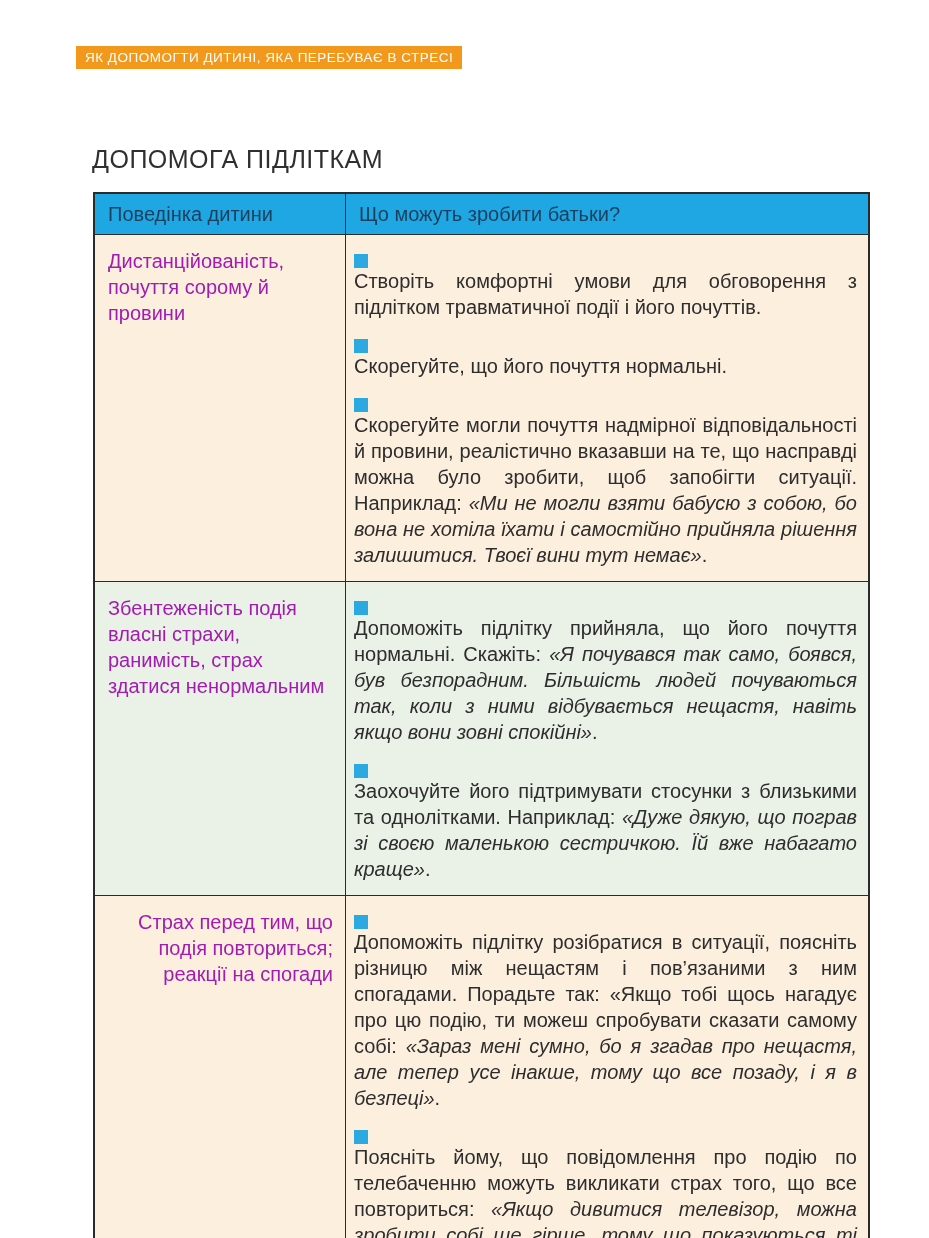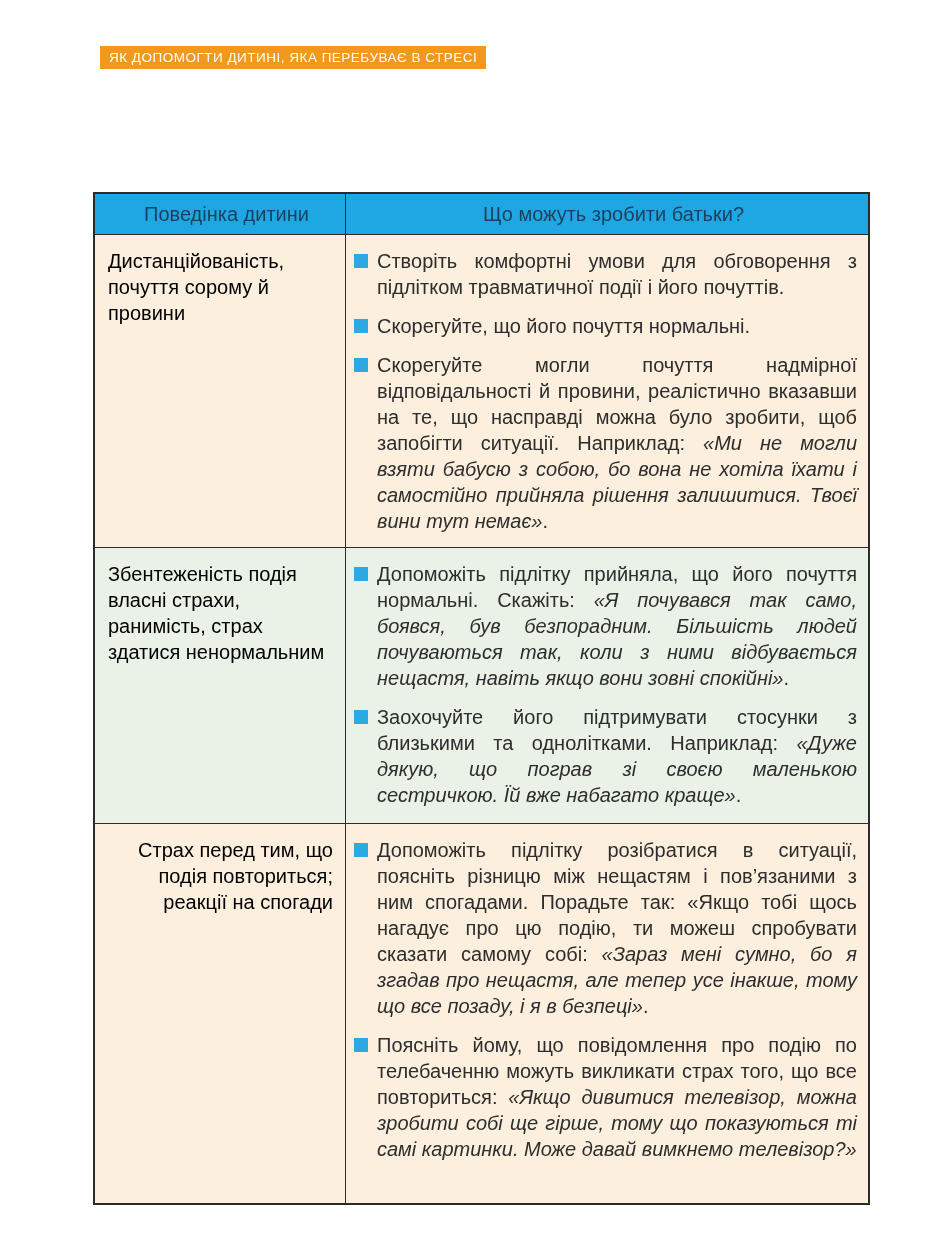--- a/index.html
+++ b/index.html
@@ -4,21 +4,21 @@
 <style>
   html,body{margin:0;padding:0;background:#ffffff;}
   .page{
     position:relative;
     width:929px;height:1238px;
     background:#ffffff;
     font-family:"Liberation Sans", sans-serif;
     overflow:hidden;
   }
   .badge{
-    position:absolute;left:100px;top:46px;
+    position:absolute;left:76px;top:46px;
     background:var(--badge-bg,#F2991D);
     color:#ffffff;
     font-size:13.5px;
     letter-spacing:0.5px;
     padding:4px 9px 4px 9px;
     white-space:nowrap;
   }
   .title{
     position:absolute;left:92px;top:145px;
     margin:0;
@@ -36,42 +36,43 @@
   }
   .advice-table th,.advice-table td{
     border:1.5px solid var(--border,#2b2b2b);
     vertical-align:top;
   }
   .advice-table th{
     background:var(--header-bg,#1EA7E2);
     color:var(--header-fg,#1C3F5E);
     font-size:20px;
     font-weight:400;
-    text-align:center;
+    text-align:left;
     height:40px;
     vertical-align:middle;
     padding:0 0 0 13px;
   }
   .advice-table th.col-behavior{width:237px;}
   .advice-table th.col-parents{width:509px;}
   td.behavior{
     padding:13px 12px 0 13px;
     font-size:20px;
     line-height:26px;
-    color:#000000;
+    color:#a21caf;
     background:inherit;
   }
   td.advice{
     padding:13px 11px 0 8px;
   }
   tr.row-cream{background:var(--row-cream,#FCEFDE);}
   tr.row-green{background:var(--row-green,#EAF1E7);}
   .bullet-item{
     display:flex;
     margin-bottom:13px;
+    flex-direction:column;
   }
   .bullet-square{
     flex:0 0 14px;
     width:14px;height:14px;
     background:var(--bullet,#2BA9E0);
     margin:6px 9px 0 0;
   }
   .bullet-text{
     flex:1;
     font-size:20px;
@@ -80,20 +81,21 @@
     text-align:justify;
   }
   .bullet-text em{}
 </style>
 </head>
 <body>
 
 <div class="page">
   <div class="badge">ЯК ДОПОМОГТИ ДИТИНІ, ЯКА ПЕРЕБУВАЄ В СТРЕСІ</div>
 
+  <h1 class="title">ДОПОМОГА ПІДЛІТКАМ</h1>
 
   <table class="advice-table">
     <thead>
       <tr>
         <th class="col-behavior">Поведінка дитини</th>
         <th class="col-parents">Що можуть зробити батьки?</th>
       </tr>
     </thead>
     <tbody id="table-body">
         <tr class="row-cream">

